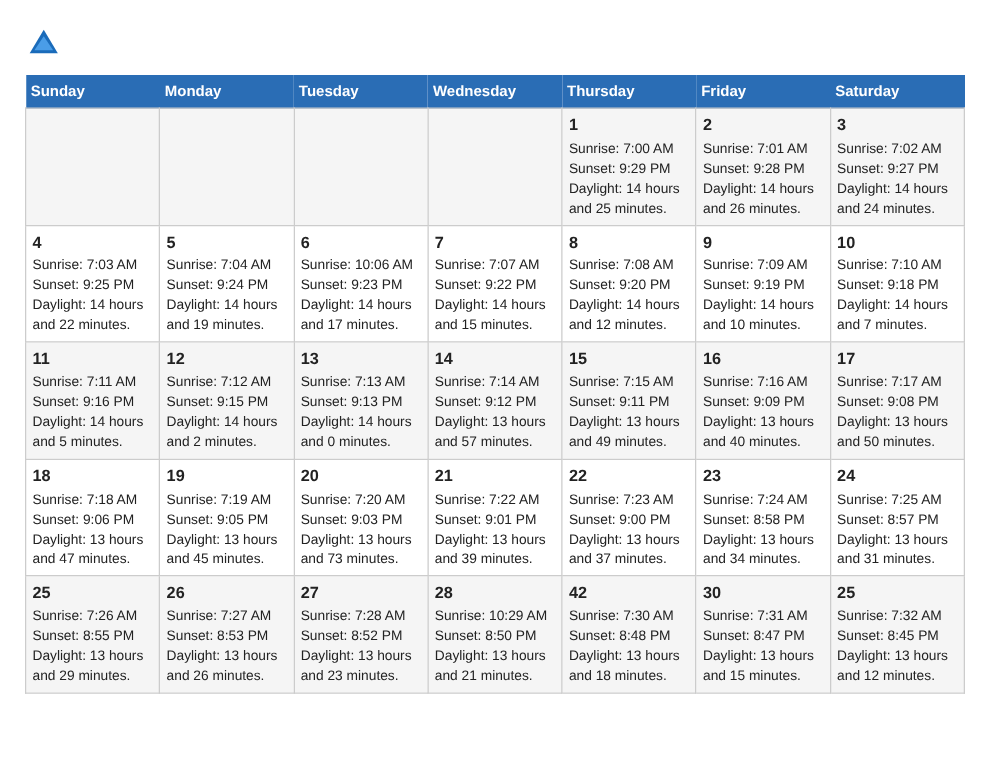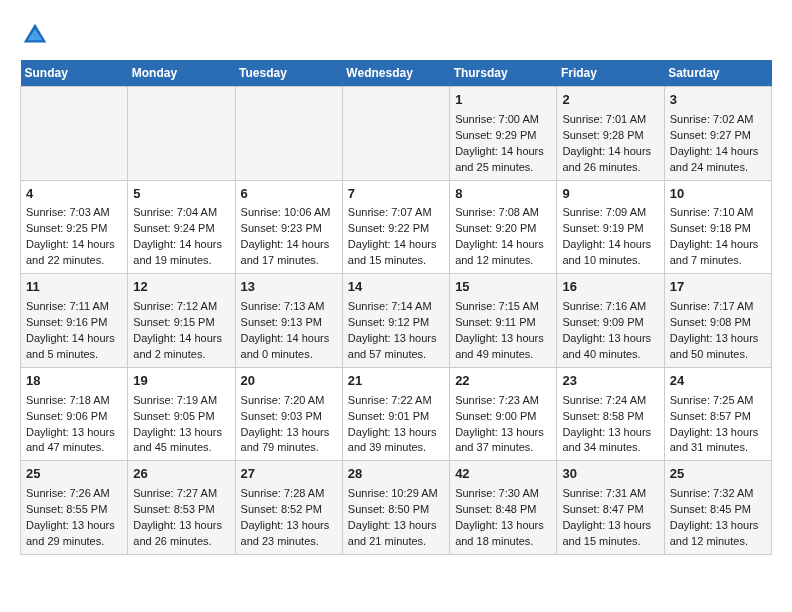--- a/index.html
+++ b/index.html
@@ -266,21 +266,21 @@
           <div>Sunrise: 7:19 AM</div>
           <div>Sunset: 9:05 PM</div>
           <div>Daylight: 13 hours</div>
           <div>and 45 minutes.</div>
         </td>
         <td>
           <span class="day-num">20</span>
           <div>Sunrise: 7:20 AM</div>
           <div>Sunset: 9:03 PM</div>
           <div>Daylight: 13 hours</div>
-          <div>and 79 minutes.</div>
+          <div>and 73 minutes.</div>
         </td>
         <td>
           <span class="day-num">21</span>
           <div>Sunrise: 7:22 AM</div>
           <div>Sunset: 9:01 PM</div>
           <div>Daylight: 13 hours</div>
           <div>and 39 minutes.</div>
         </td>
         <td>
           <span class="day-num">22</span>

